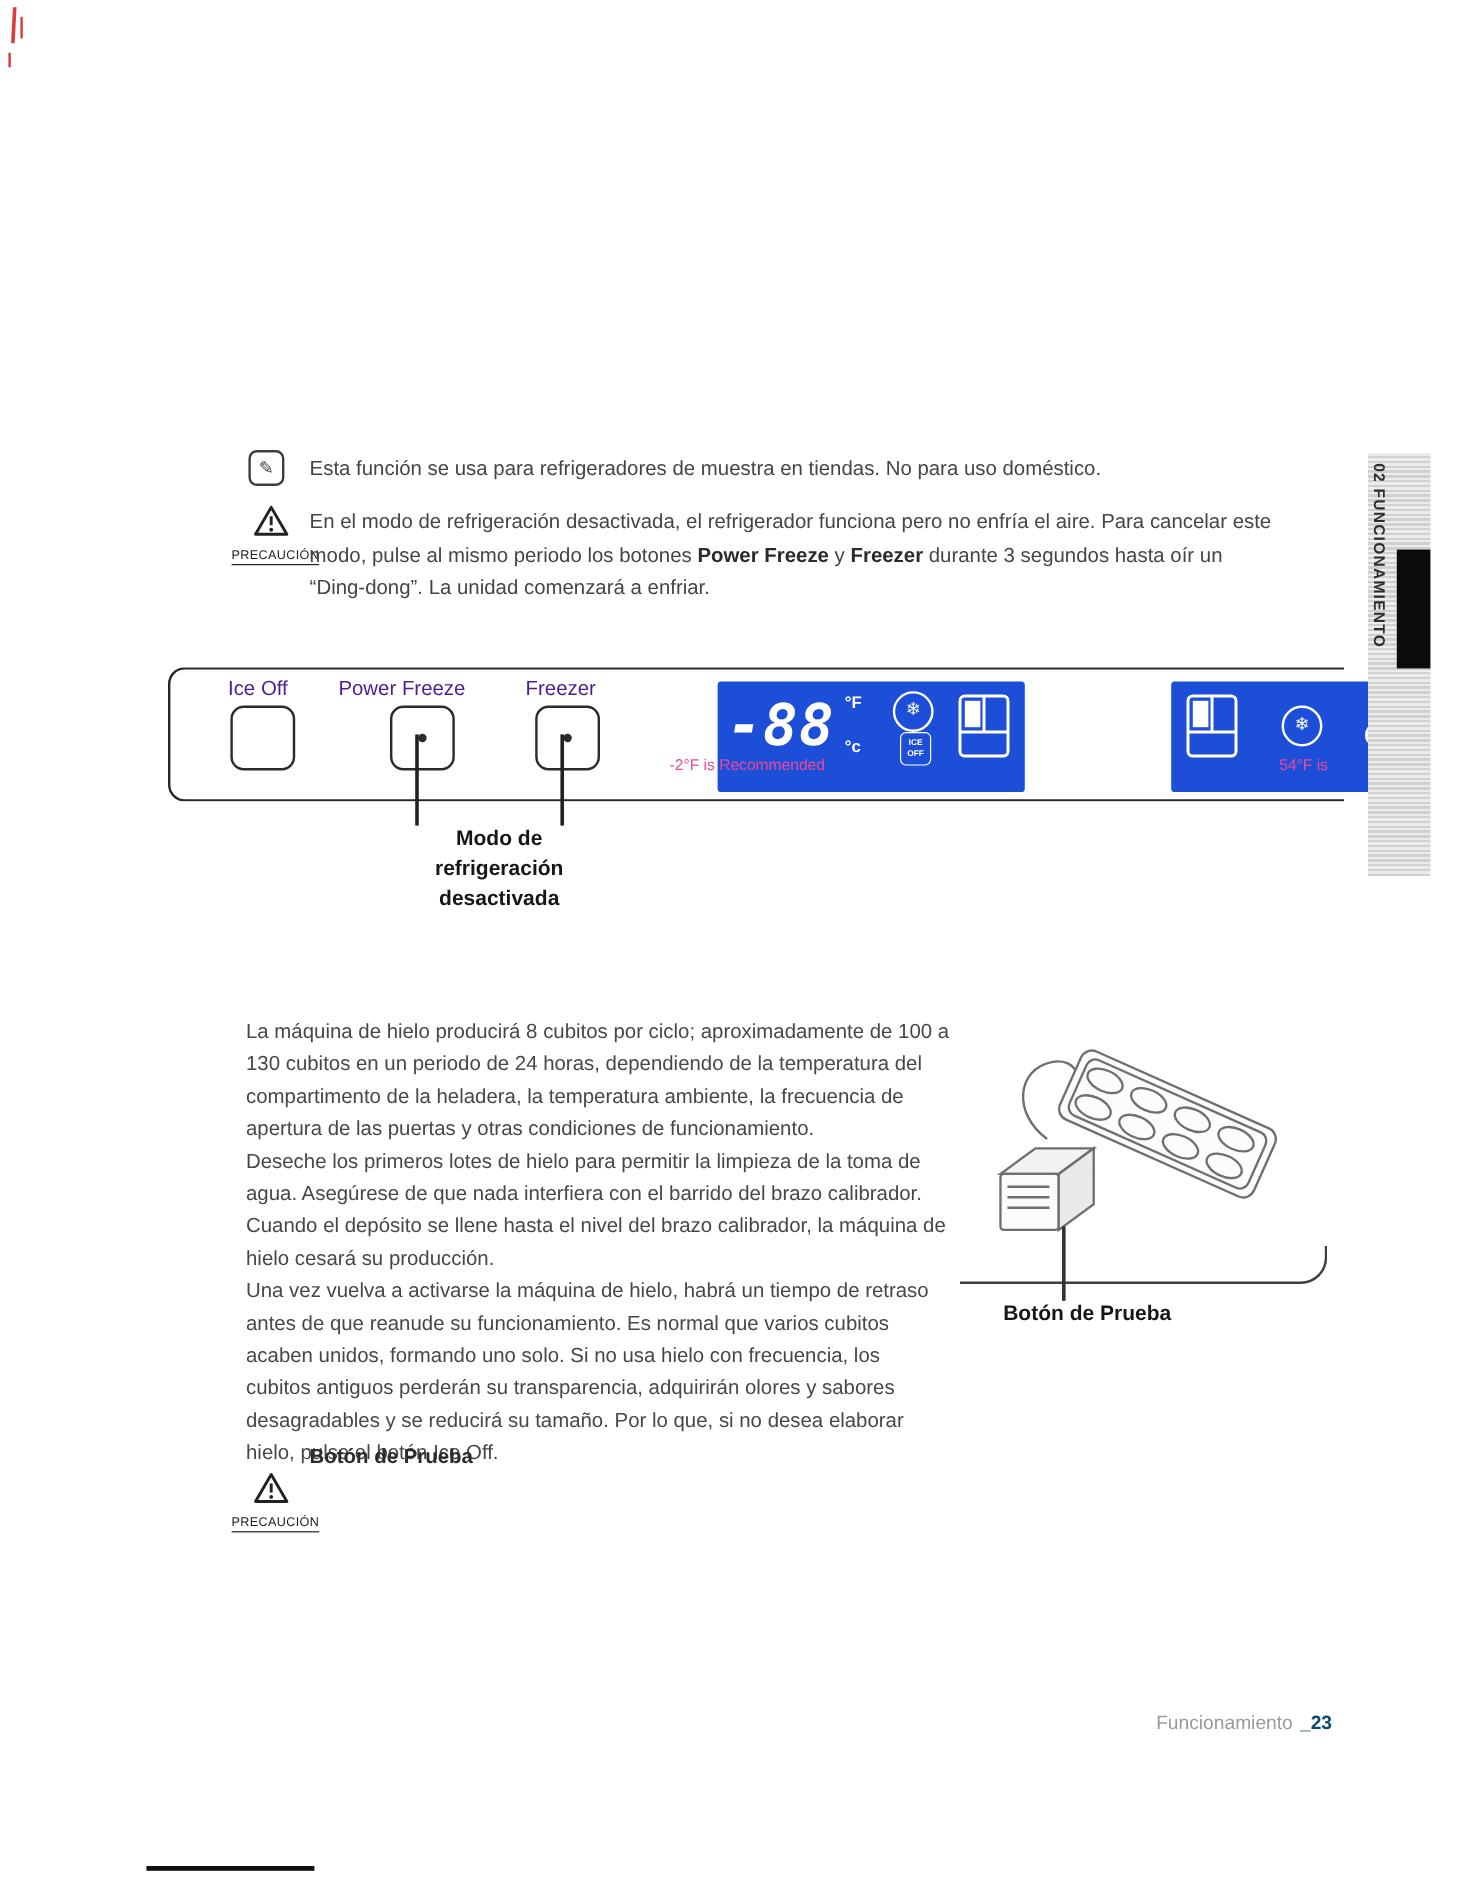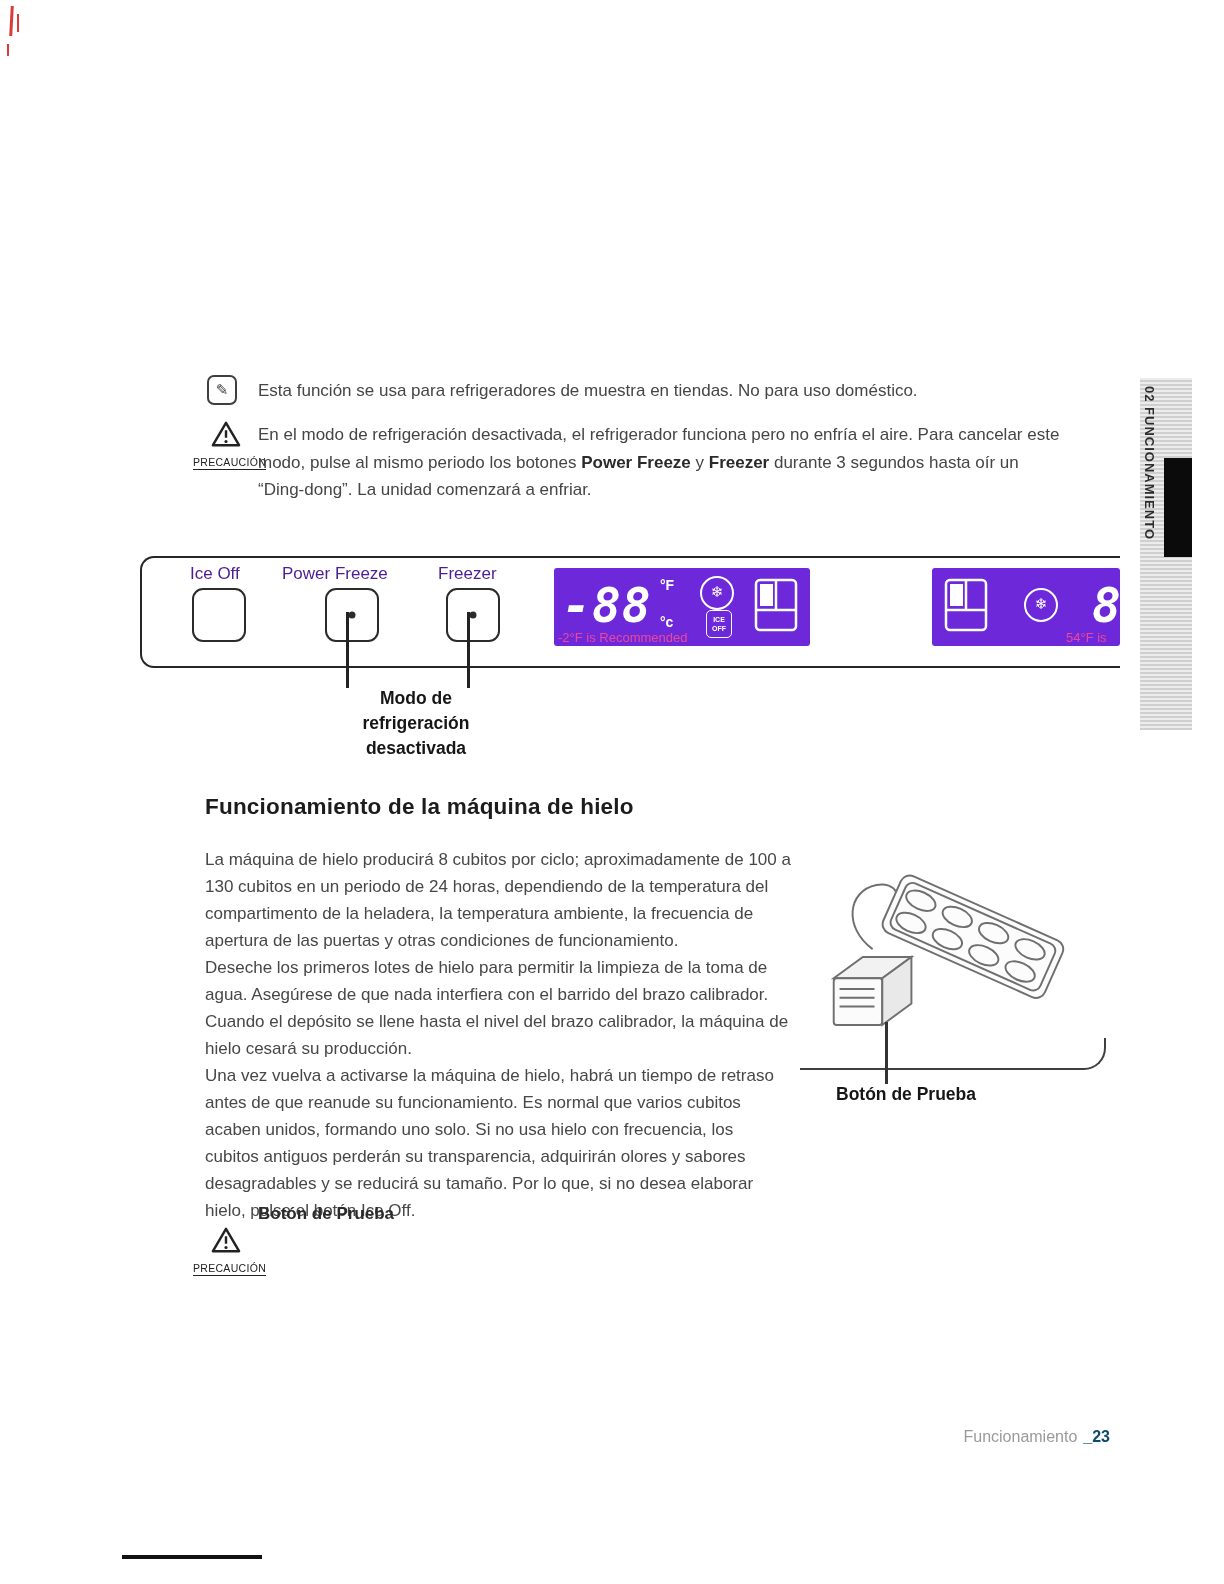--- a/index.html
+++ b/index.html
@@ -13,21 +13,21 @@
   .note-icon{width:26px;height:26px;border:2px solid #3f3f3f;border-radius:7px;display:flex;align-items:center;justify-content:center;font-size:15px;color:#3f3f3f;}
   .caution-block{width:66px;text-align:center;}
   .caution-label{display:inline-block;font-size:10.5px;font-weight:normal;color:#222;letter-spacing:0.3px;border-bottom:1.5px solid #222;padding-bottom:1px;margin-top:1px;}
   .caution-text{font-size:17px;line-height:27.5px;color:#454545;}
   b.inl{color:#2b2b2b;}
 
   .panel{border:2px solid #262626;border-right:none;border-radius:14px 0 0 14px;}
   .plabel{position:absolute;top:6px;font-size:17px;color:#4c1d95;white-space:nowrap;}
   .pbtn{position:absolute;top:30px;width:50px;height:50px;border:2.5px solid #2b2b2b;border-radius:11px;background:#fff;}
   .pdot{position:absolute;width:7px;height:7px;border-radius:50%;background:#2b2b2b;left:50%;top:50%;transform:translate(-50%,-50%);}
-  .display{position:absolute;top:10px;height:78px;background:#6d28d9;border-radius:3px;overflow:hidden;}
+  .display{position:absolute;top:10px;height:92px;background:#1d4ed8;border-radius:3px;overflow:hidden;margin-left:44px;}
   .seg{font-family:"DejaVu Sans Mono", monospace;font-style:italic;font-weight:bold;color:#ffffff;}
   .seg-big{font-size:48px;line-height:62px;letter-spacing:1px;}
   .seg-unit{position:absolute;font-size:14px;font-weight:bold;color:#fff;}
   .snow-circle{position:absolute;width:30px;height:30px;border:2px solid #fff;border-radius:50%;color:#fff;font-size:15px;line-height:28px;text-align:center;}
   .ice-badge{position:absolute;width:24px;height:26px;border:1.5px solid #fff;border-radius:5px;color:#fff;font-size:7px;font-weight:bold;line-height:9px;display:flex;flex-direction:column;align-items:center;justify-content:center;}
   .display-note{position:absolute;top:72px;font-size:13px;color:#ec4899;white-space:nowrap;}
   .callout-line{background:#222;width:2.5px;}
   .callout-label{text-align:center;font-weight:bold;font-size:17.5px;line-height:25px;color:#161616;}
 
   .float-right-box{float:right;width:322px;height:326px;}
@@ -114,21 +114,20 @@
       <span class="snow-circle" style="left:92px;top:20px;">❄</span>
       <span class="abs seg seg-big" style="left:160px;top:6px;">8</span>
     </div>
     <div class="display-note" style="left:924px;">54°F is</div>
   </div>
 
   <div class="abs callout-line" style="left:346px;top:612px;height:76px;"></div>
   <div class="abs callout-line" style="left:467px;top:612px;height:76px;"></div>
   <div class="abs callout-label" style="left:328px;top:686px;width:176px;">Modo de refrigeración desactivada</div>
 
-  <div class="abs title" style="left:205px;top:790px;width:800px;">Funcionamiento de la máquina de hielo</div>
 
   <div class="abs body-text" style="left:205px;top:846px;width:908px;">
     <div class="float-right-box"></div>
     <p class="para">La máquina de hielo producirá 8 cubitos por ciclo; aproximadamente de 100 a 130 cubitos en un periodo de 24 horas, dependiendo de la temperatura del compartimento de la heladera, la temperatura ambiente, la frecuencia de apertura de las puertas y otras condiciones de funcionamiento.</p>
     <p class="para">Deseche los primeros lotes de hielo para permitir la limpieza de la toma de agua. Asegúrese de que nada interfiera con el barrido del brazo calibrador. Cuando el depósito se llene hasta el nivel del brazo calibrador, la máquina de hielo cesará su producción.</p>
     <p class="para">Una vez vuelva a activarse la máquina de hielo, habrá un tiempo de retraso antes de que reanude su funcionamiento. Es normal que varios cubitos acaben unidos, formando uno solo. Si no usa hielo con frecuencia, los cubitos antiguos perderán su transparencia, adquirirán olores y sabores desagradables y se reducirá su tamaño. Por lo que, si no desea elaborar hielo, pulse el botón Ice Off.</p>
   </div>
 
   <svg class="abs" style="left:814px;top:852px;" viewBox="0 0 300 210" width="292" height="204">
     <g stroke="#6f6f6f" stroke-width="2" fill="none">

